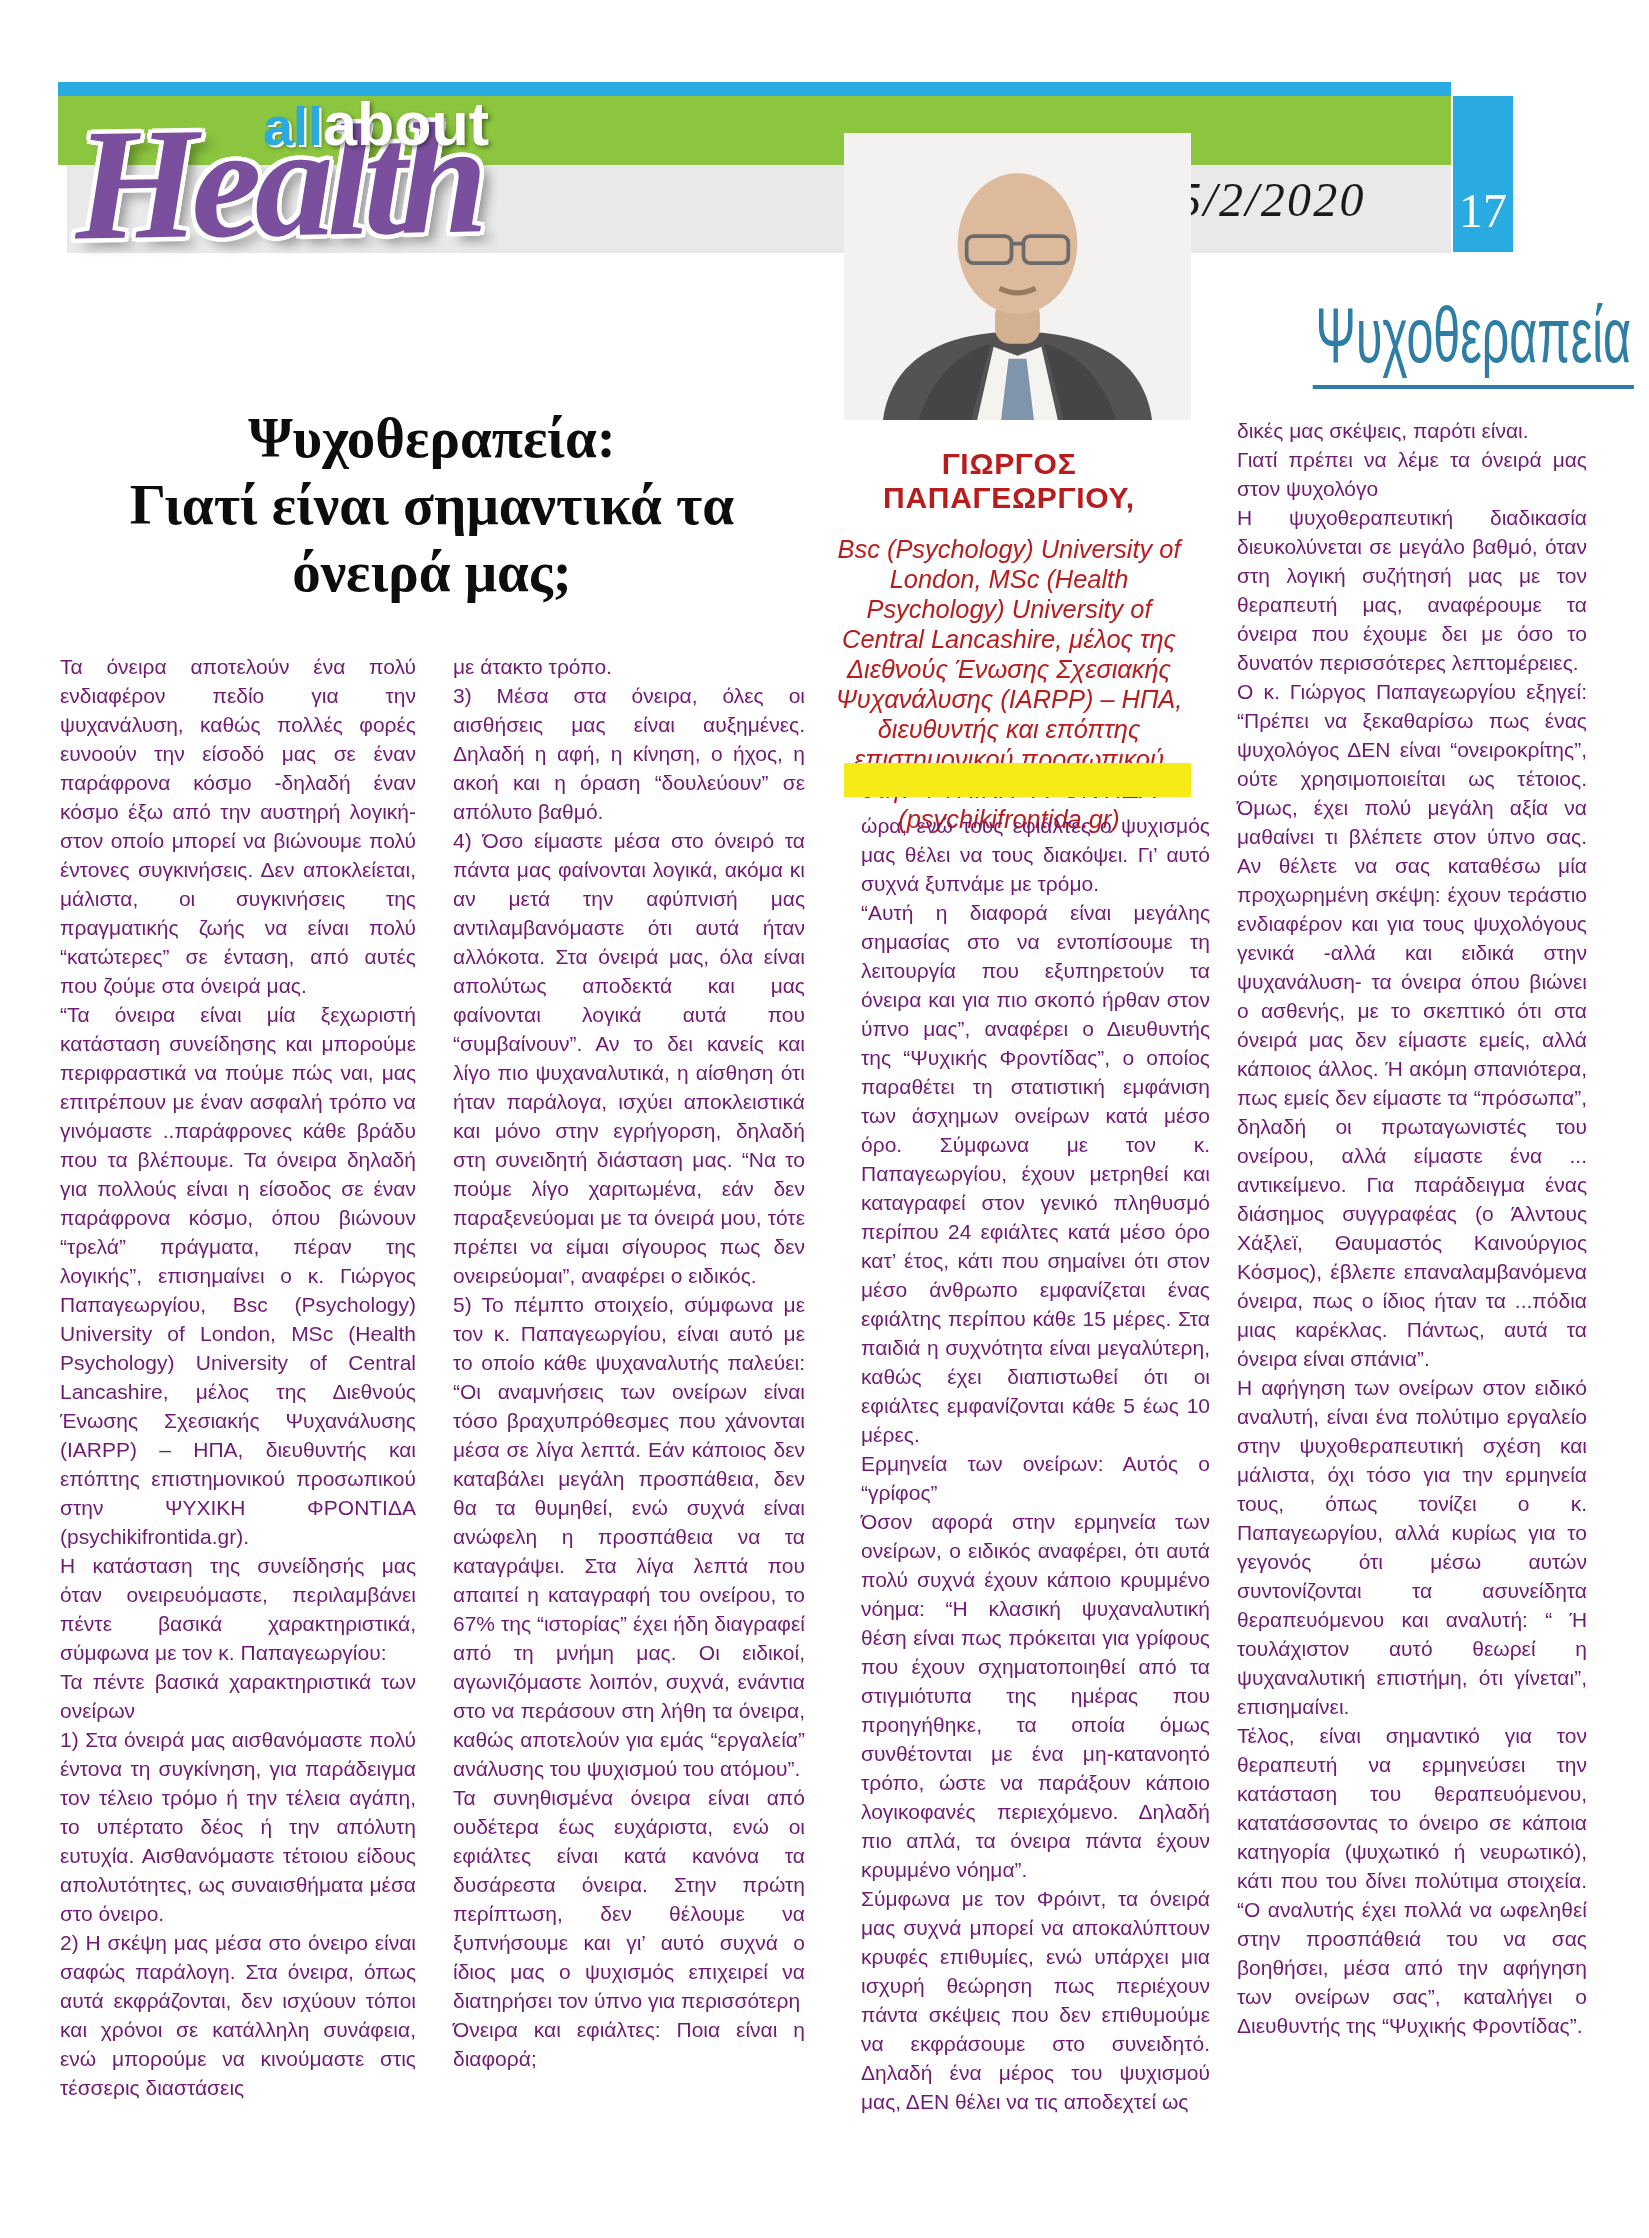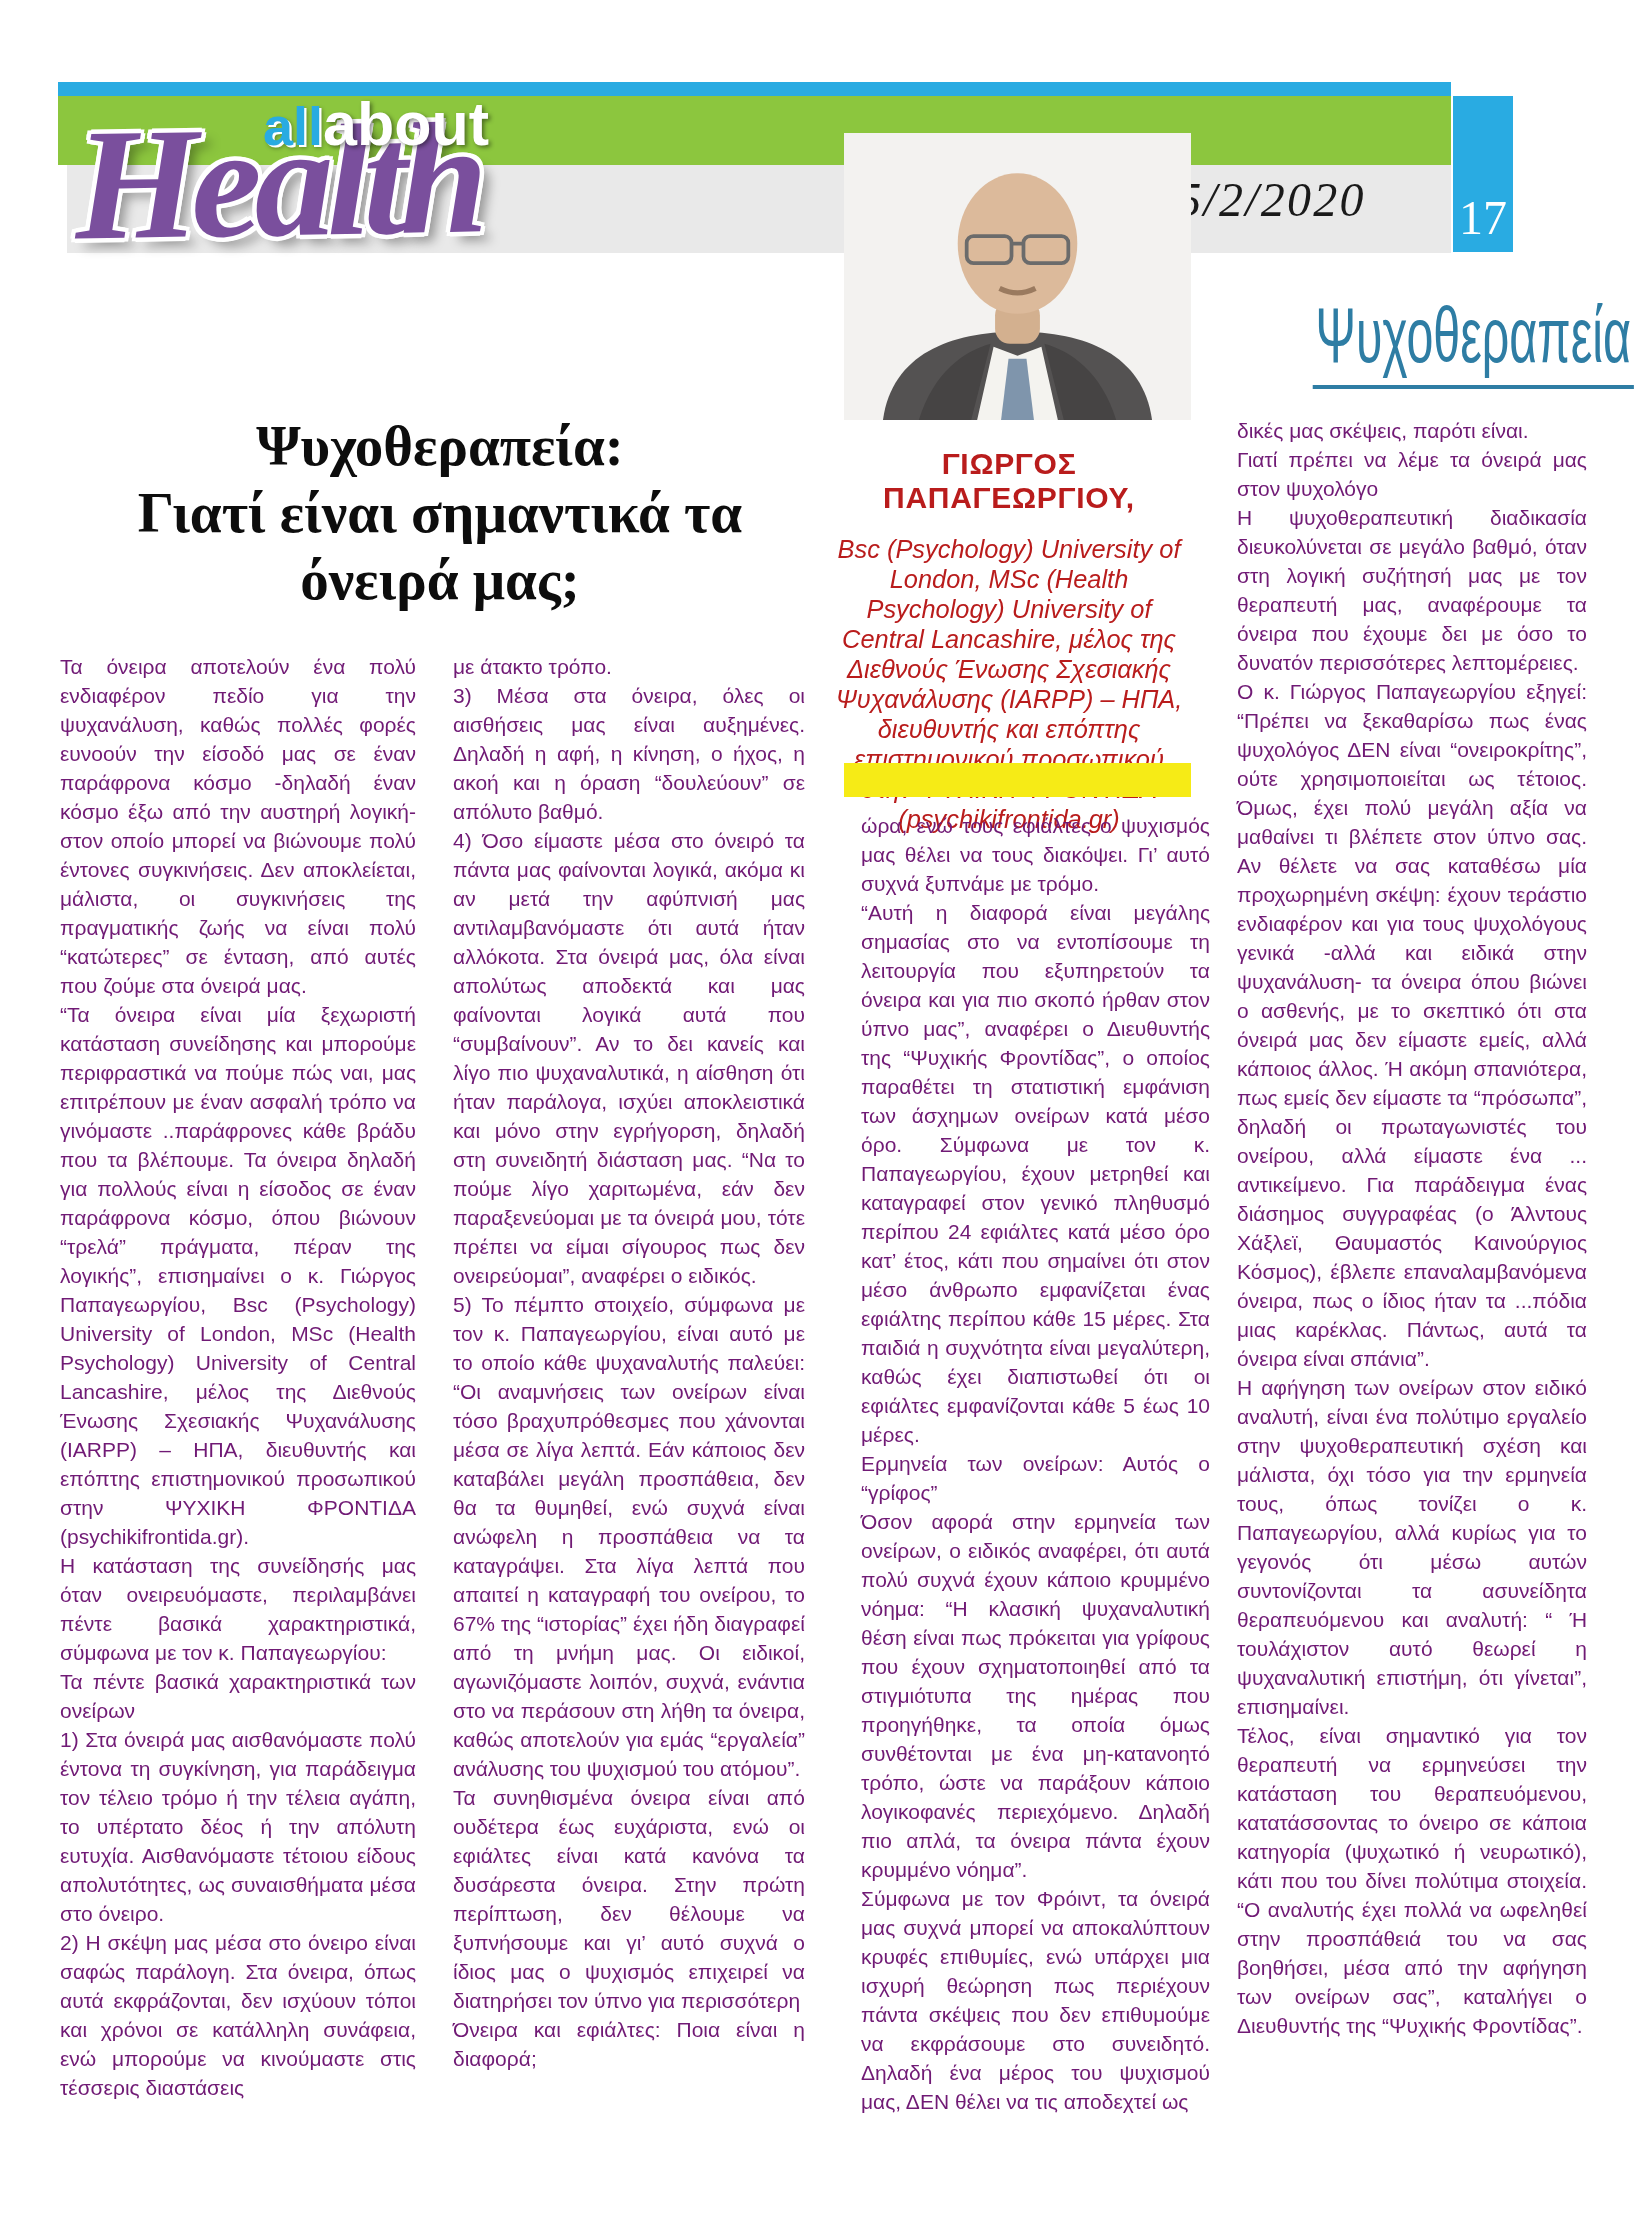--- a/index.html
+++ b/index.html
@@ -5,21 +5,21 @@
   html,body { margin:0; padding:0; background:#fff; }
   .page { position:relative; width:1649px; height:2239px; background:#ffffff;
           font-family:"Liberation Sans", sans-serif; color:#121212; overflow:hidden; }
 
   
   .topbar-blue  { position:absolute; left:58px;  top:82px; width:1393px; height:14px;  background:#29abe2; }
   .topbar-green { position:absolute; left:58px;  top:96px; width:1393px; height:69px;  background:#8cc63e; }
   .topbar-gray  { position:absolute; left:67px;  top:165px; width:1384px; height:88px; background:#e9e9e9; }
   .pagebox { position:absolute; left:1453px; top:96px; width:60px; height:156px; background:#29abe2;
              color:#fff; display:flex; align-items:flex-end; justify-content:center;
-             padding-bottom:7px; box-sizing:border-box;
+             padding-bottom:14px; box-sizing:border-box;
              font-family:"Liberation Serif", serif; font-size:48px; }
   .date { position:absolute; left:1107px; top:172px; width:329px; text-align:center;
           font-family:"Liberation Serif", serif; font-style:italic; font-size:48px;
           letter-spacing:2.2px; color:#1a1a1a; }
 
   
   .logo { position:absolute; left:75px; top:88px; width:598px; height:224px; }
   .logo-top { position:absolute; left:188px; top:6px; white-space:nowrap; }
   .logo-all   { color:#29abe2; font-weight:bold; font-size:54px; line-height:1;
                 text-shadow:2.2px 2.2px 0 #fff, 3px 3px 4.5px rgba(0,0,0,.35); }
@@ -40,21 +40,21 @@
 
   
   .photo { position:absolute; left:844px; top:133px; width:347px; height:287px; background:#f3f2f0; }
   .author { position:absolute; left:825px; top:447px; width:368px; text-align:center;
             font-family:Liberation Sans, sans-serif; color:#b91c1c; }
   .author-name { font-weight:bold; font-size:30px; letter-spacing:0.7px; }
   .author-bio  { margin-top:19.4px; font-style:italic; font-size:25.4px; line-height:30px; }
   .yellow-bar  { position:absolute; left:844px; top:763px; width:347px; height:34px; background:#f6eb16; }
 
   
-  .title { position:absolute; left:60px; top:404px; width:744px; margin:8px; text-align:center;
+  .title { position:absolute; left:60px; top:404px; width:744px; margin:0; text-align:center;
            font-family:"Liberation Serif", serif; font-size:57px; line-height:67px;
            font-weight:bold; color:#0d0d0d; }
 
   
   .col { position:absolute; text-align:justify; font-size:21px; line-height:29px; color:#701a75; }
   .col p { margin:0; }
   .col1 { left:60px;   top:652px;  width:356px; }
   .col2 { left:453px;  top:652px;  width:352px; }
   .col3 { left:845px; top:811px; width:349px;margin-left:16px; }
   .col4 { left:1237px; top:416px;  width:350px; }

